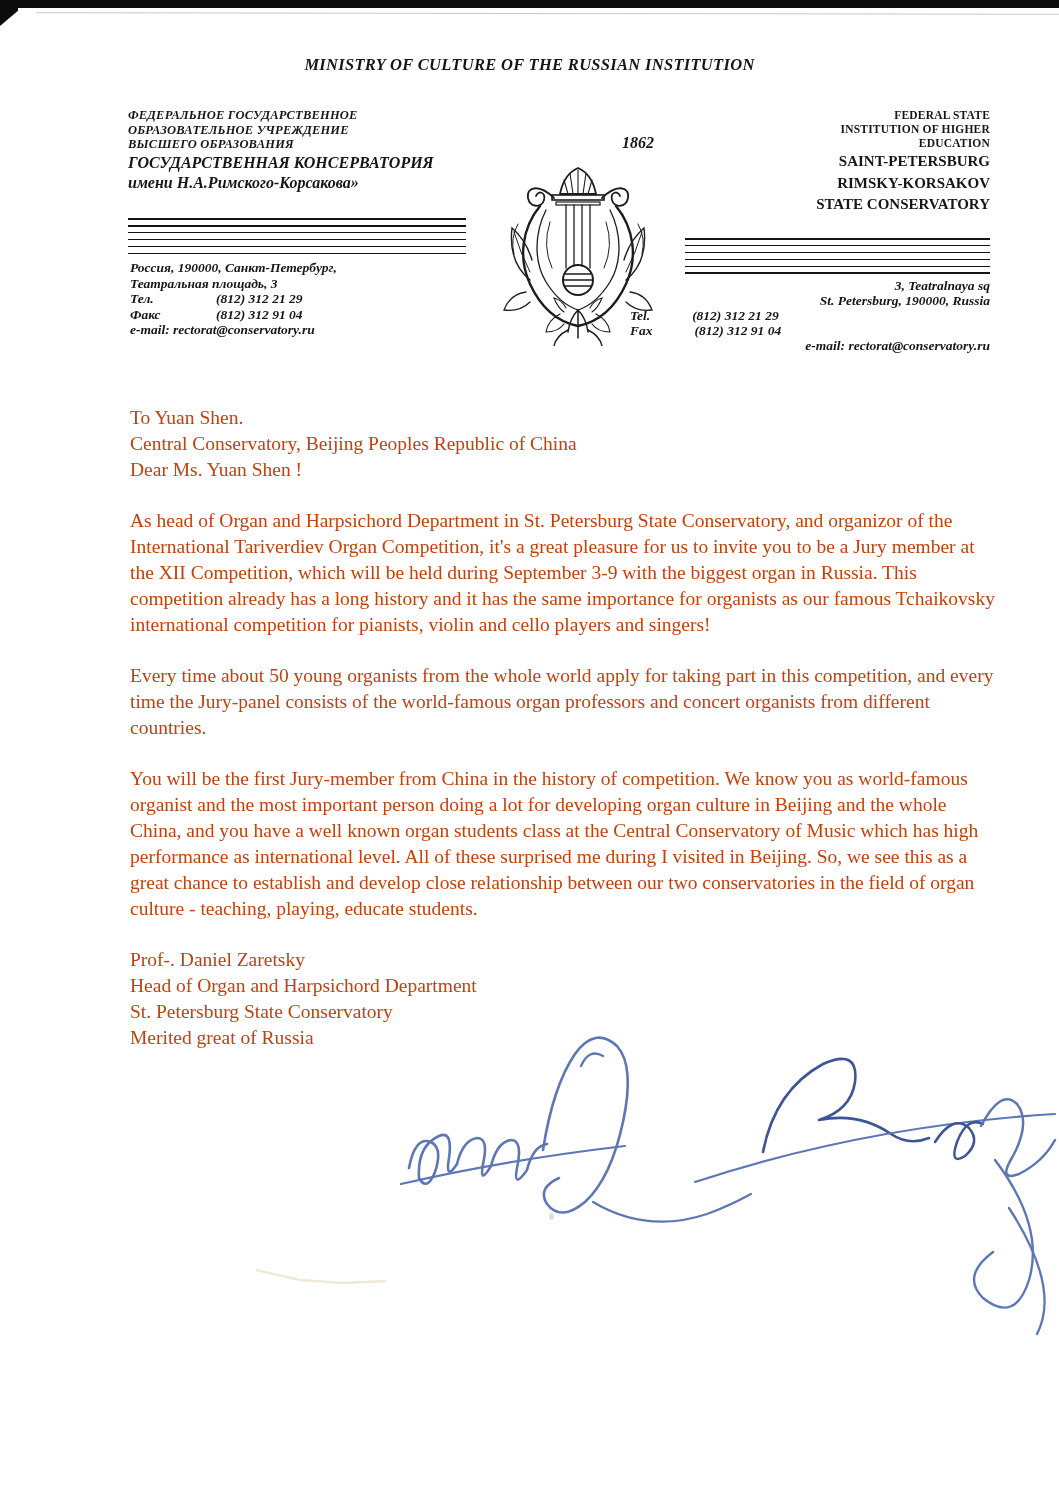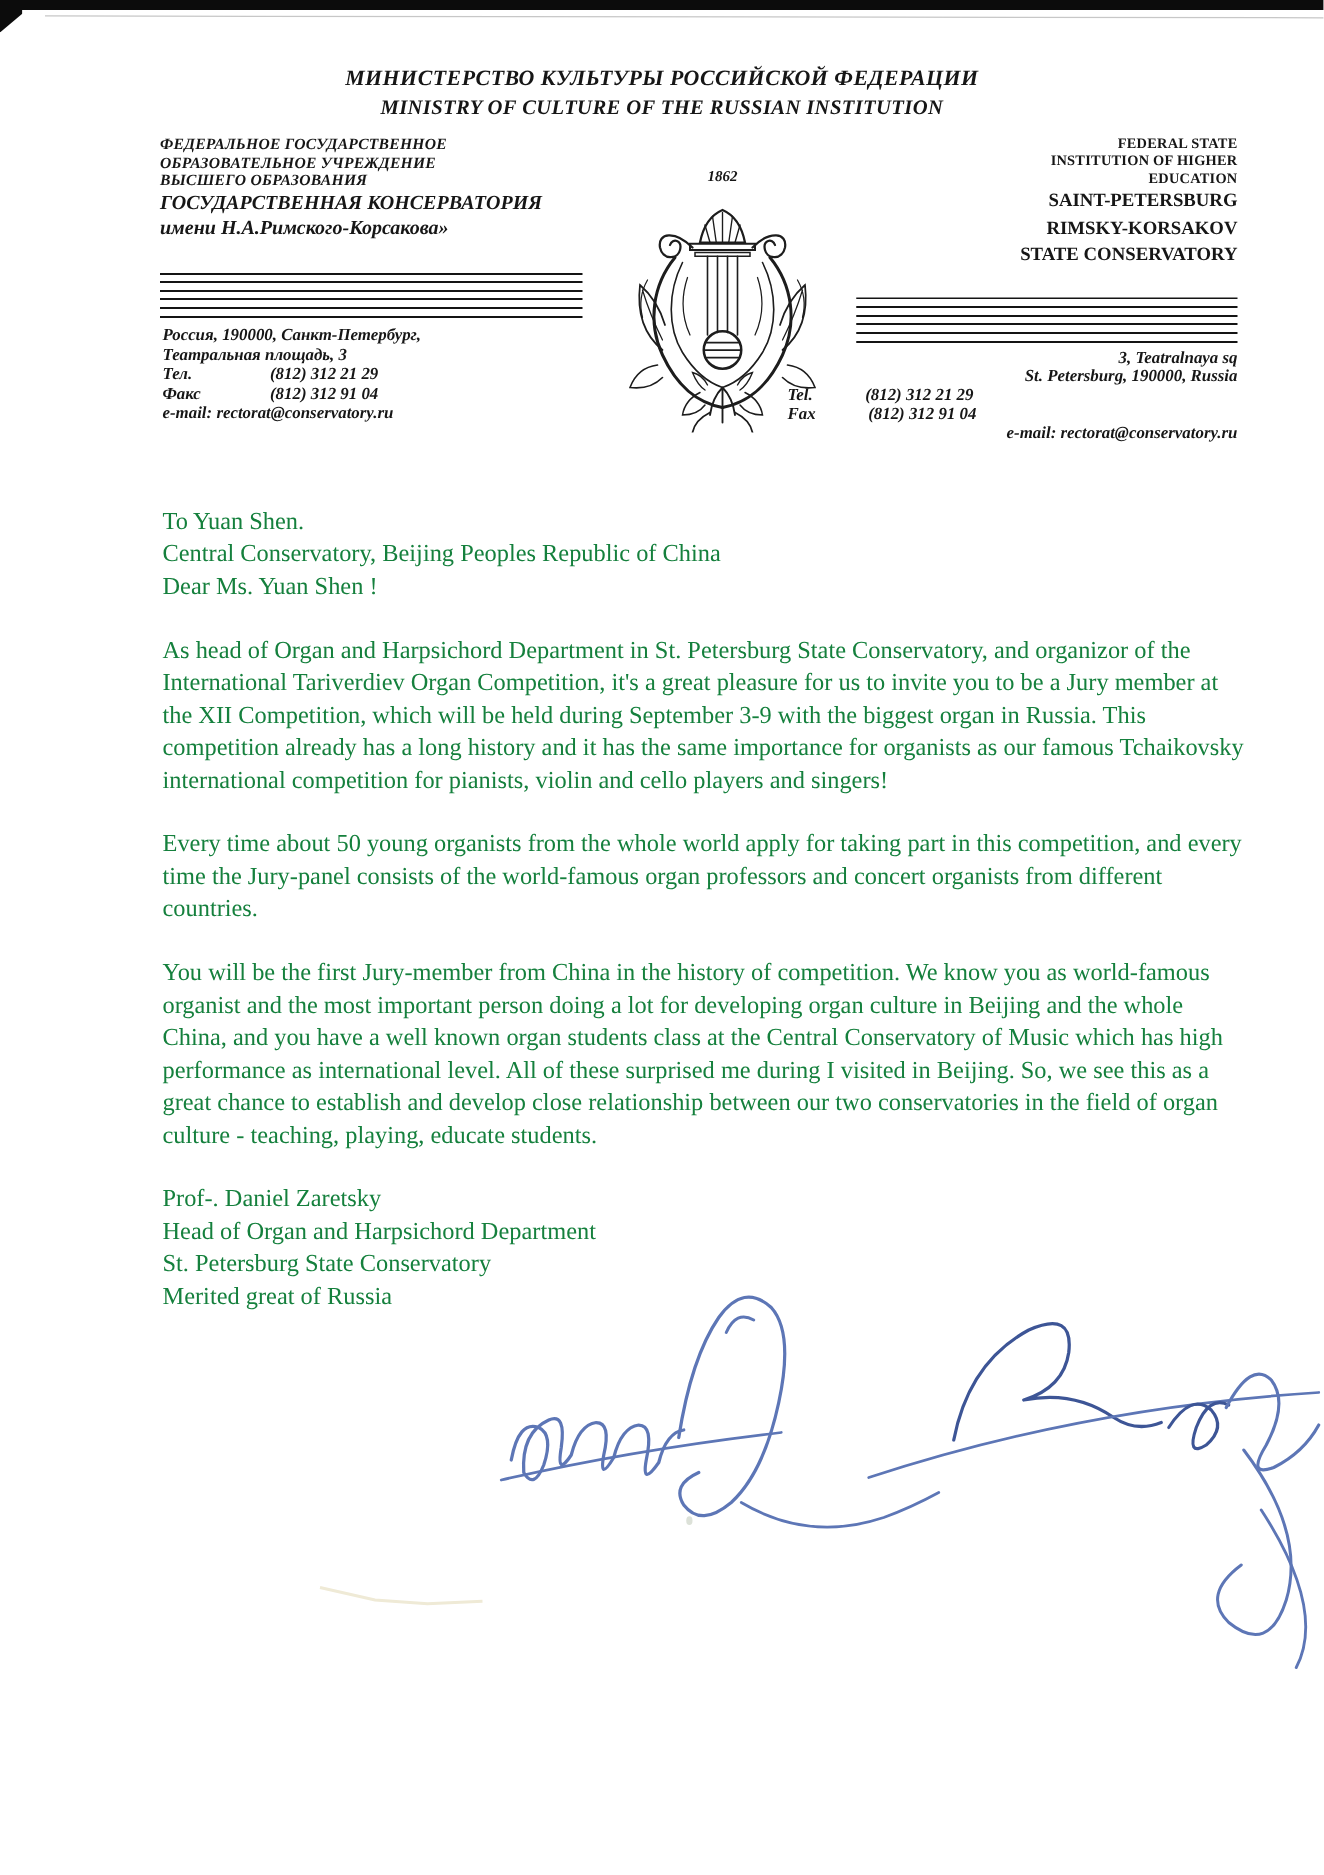--- a/index.html
+++ b/index.html
@@ -40,47 +40,46 @@
   
   .contact-left { position:absolute; top:260px; left:130px; width:360px;
     font-weight:bold; font-style:italic; font-size:13.5px; line-height:15.5px; }
   .contact-left .row .lbl { display:inline-block; width:86px; }
   .contact-right { position:absolute; top:278px; left:630px; width:360px; text-align:right;
     font-weight:bold; font-style:italic; font-size:13.5px; line-height:15px; }
   .contact-right .row { display:flex; justify-content:flex-start; }
   .contact-right .row .lbl { margin-right:42px; }
 
   
-  .year { position:absolute; top:134px; left:502px; width:152px; text-align:center;
-    font-weight:bold; font-style:italic; font-size:12px; }
+  .year { position:absolute; top:134px; left:502px; width:152px; text-align:right;
+    font-weight:bold; font-style:italic; font-size:16px; }
   .emblem { position:absolute; top:162px; left:500px; }
 
   
   .body-text { position:absolute; top:405px; left:130px; width:866px;
-    font-size:19.5px; line-height:26px; color:#15803d; }
+    font-size:19.5px; line-height:26px; color:#c2410c; }
   .body-text .block { margin-bottom:25px; }
   .body-text .line { display:block; }
 
   
   .signature { position:absolute; top:1030px; left:395px; }
   .crease { position:absolute; top:1262px; left:250px; }
   .speck { position:absolute; top:1213px; left:549px; width:5px; height:7px;
     border-radius:50%; background:#dce1d8; }
 </style>
 </head>
 <body>
 
 <div class="page">
 
   <div class="scan-bar"></div>
   <div class="scan-wedge"></div>
   <div class="scan-line"></div>
 
   <div class="ministry">
-    <div class="l1">МИНИСТЕРСТВО КУЛЬТУРЫ РОССИЙСКОЙ ФЕДЕРАЦИИ</div>
     <div class="l2">MINISTRY OF CULTURE OF THE RUSSIAN INSTITUTION</div>
   </div>
 
   <div class="hdr-left">
     <div class="small">ФЕДЕРАЛЬНОЕ ГОСУДАРСТВЕННОЕ</div>
     <div class="small">ОБРАЗОВАТЕЛЬНОЕ УЧРЕЖДЕНИЕ</div>
     <div class="small">ВЫСШЕГО ОБРАЗОВАНИЯ</div>
     <div class="big">ГОСУДАРСТВЕННАЯ КОНСЕРВАТОРИЯ</div>
     <div class="big">имени Н.А.Римского-Корсакова»</div>
   </div>

